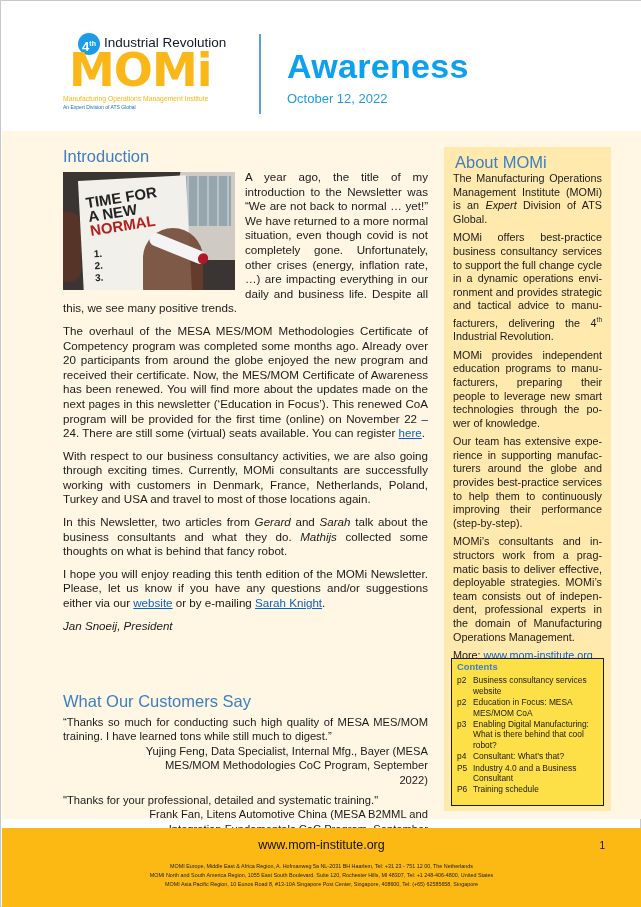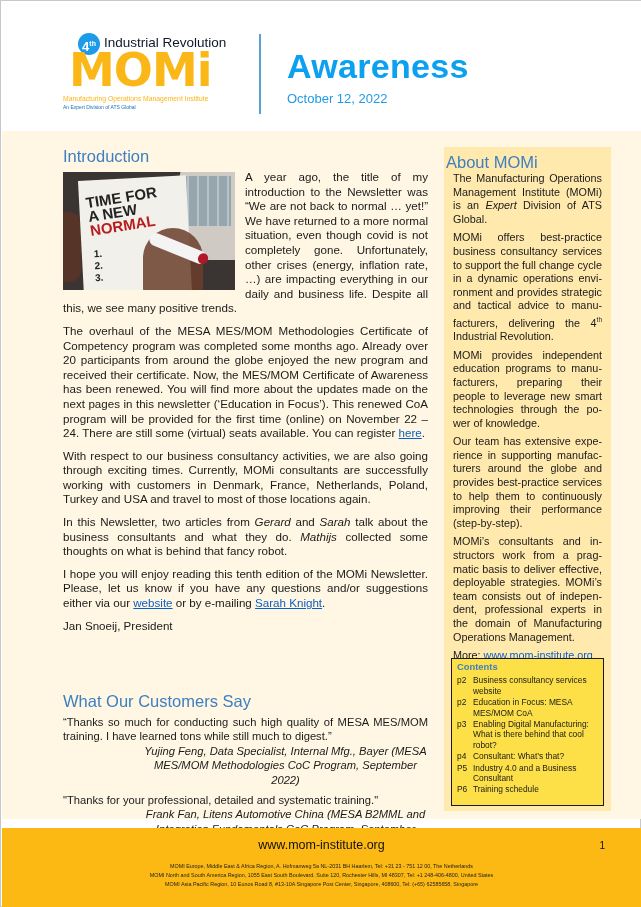--- a/index.html
+++ b/index.html
@@ -30,28 +30,28 @@
   .intro-img .pad { position: absolute; left: 18px; top: 6px; width: 108px; height: 118px; background: #f2f0ea; transform: rotate(-3deg); }
   .intro-img .pad .t1 { position: absolute; left: 8px; top: 12px; font-size: 15px; font-weight: bold; color: #222; line-height: 14px; transform: rotate(-6deg); }
   .intro-img .pad .t2 { color: #b81c1c; }
   .intro-img .pad .nums { position: absolute; left: 12px; top: 68px; font-size: 10px; font-weight: bold; color: #222; line-height: 12px; }
   .intro-img .marker { position: absolute; left: 85px; top: 70px; width: 60px; height: 13px; background: #f4f4f4; border-radius: 6px; transform: rotate(22deg); }
   .intro-img .marker::after { content: ""; position: absolute; right: -2px; top: 1px; width: 10px; height: 11px; border-radius: 50%; background: #b0182a; }
   .intro-img .hand { position: absolute; left: 80px; top: 56px; width: 60px; height: 70px; background: #6b3e2c; border-radius: 30px 30px 10px 10px; opacity: .85; }
   .intro-img .hand2 { position: absolute; left: -10px; top: 40px; width: 28px; height: 70px; background: #5c3526; border-radius: 12px; opacity: .85; }
   p.body { text-align: justify; margin-bottom: 8px; }
   p.body a, .link { color: #0b5fc4; text-decoration: underline; }
-  .sig { margin-bottom: 0; }
+  .sig { font-style: italic; margin-bottom: 0; }
   .customers { position: absolute; left: 62px; top: 690px; width: 365px; font-size: 11.2px; line-height: 14.4px; }
   .quote { margin-bottom: 0; }
-  .attrib { font-style: italic; text-align: center; margin-bottom: 6px; }
+  .attrib { text-align: right; margin-bottom: 6px; }
 
   
   .sidebar { position: absolute; left: 443px; top: 146px; width: 167px; height: 664px; background: #ffe9ad; }
-  .sidebar h2 { font-size: 16.5px; font-weight: normal; color: #3d7fc1; padding: 5px 7px 0 2px; line-height: 20px; }
+  .sidebar h2 { font-size: 16.5px; font-weight: normal; color: #3d7fc1; padding: 5px 7px 0 11px; line-height: 20px; }
   .sidebar .stext { padding: 0 9px; font-size: 10.8px; line-height: 13.6px; color: #1a1a1a; }
   .sidebar p { text-align: justify; margin-bottom: 5px; }
   .sidebar sup { font-size: 6.5px; }
   .contents { position: absolute; left: 450px; top: 657px; width: 153px; height: 148px; border: 1.5px solid #1a1a1a; background: #fde047; padding: 3px 5px; font-size: 8.4px; line-height: 10.4px; }
   .contents .ch { color: #3d7fc1; font-weight: bold; font-size: 9.4px; margin-bottom: 3px; }
   .contents .row { display: flex; margin-bottom: 1px; }
   .contents .pg { width: 16px; flex: none; }
   .contents .it { flex: 1; }
 
   

